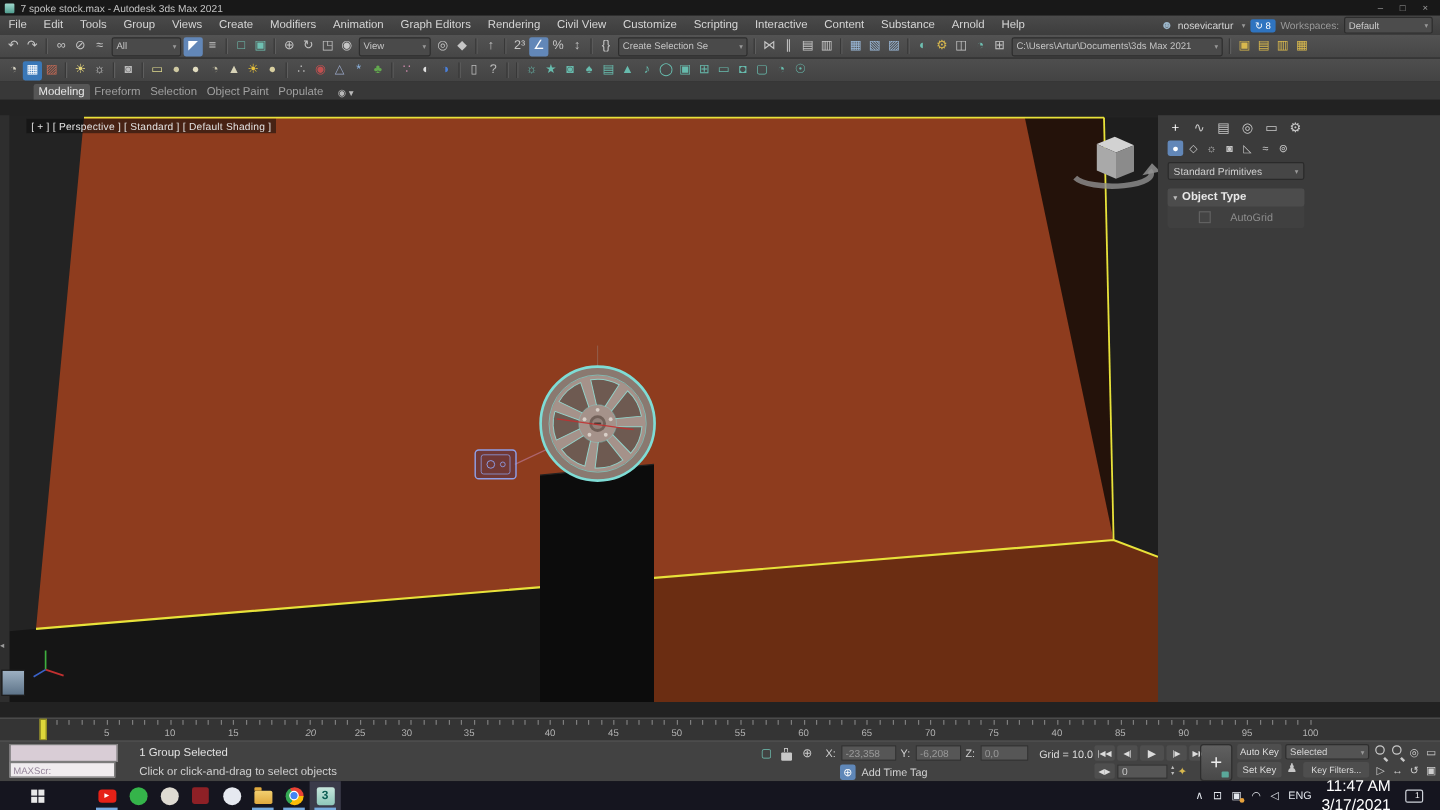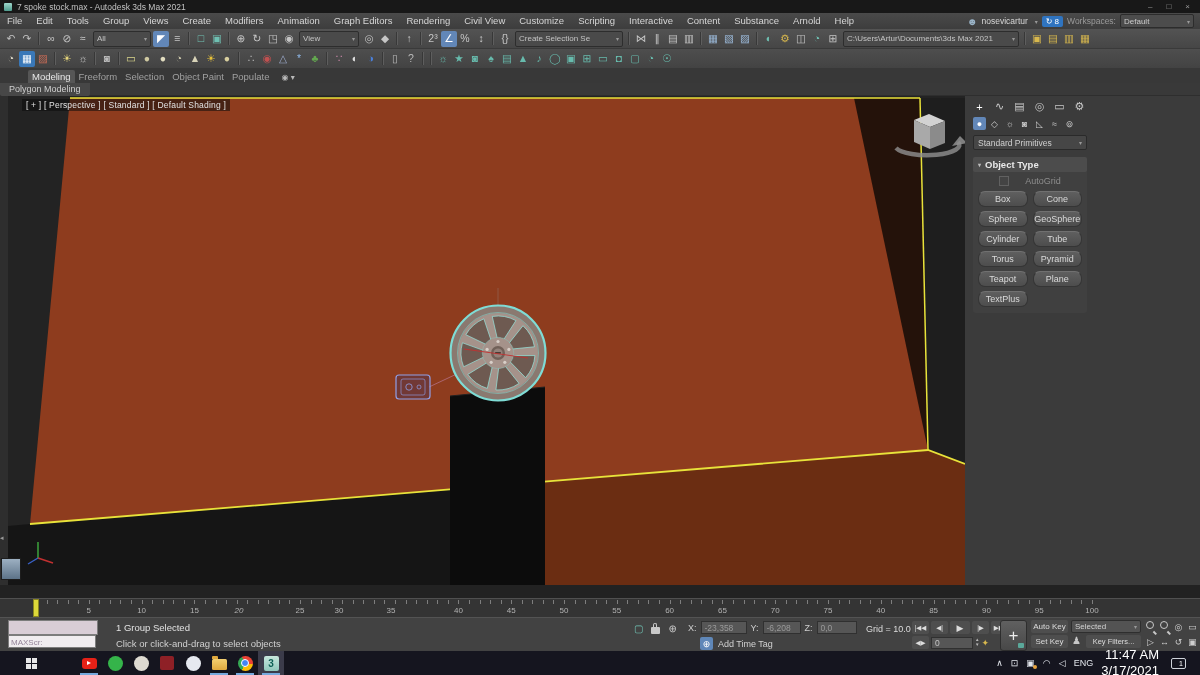--- a/index.html
+++ b/index.html
@@ -327,23 +327,20 @@
     </div>
 
   <div class="abs ribbontabs">
       <div class="rtab active">Modeling</div>
       <div class="rtab">Freeform</div>
       <div class="rtab">Selection</div>
       <div class="rtab">Object Paint</div>
       <div class="rtab">Populate</div>
       <div class="rtab-extra">◉ ▾</div>
     </div>
-  <div class="abs panelrow">
-    <span class="paneltab">Polygon Modeling</span>
-  </div>
 
   <div class="abs main">
     <div class="left-strip">
       <span class="mini-arrow">◂</span>
       <div class="vp-tab-square"></div>
     </div>
 
     <div class="viewport">
       <div class="vp-label">[ + ] [ Perspective ] [ Standard ] [ Default Shading ]</div>
       <svg width="957" height="489" viewBox="0 0 957 489">
@@ -437,33 +434,20 @@
       </div>
       <div class="rollout">
         <div class="ro-head">
           <span class="ro-caret">▾</span>
           <span>Object Type</span>
         </div>
         <div class="autogrid">
           <span class="cbx"></span>
           <span>AutoGrid</span>
         </div>
-        <div class="ot-grid">
-            <div class="ot-btn">Box</div>
-            <div class="ot-btn">Cone</div>
-            <div class="ot-btn">Sphere</div>
-            <div class="ot-btn">GeoSphere</div>
-            <div class="ot-btn">Cylinder</div>
-            <div class="ot-btn">Tube</div>
-            <div class="ot-btn">Torus</div>
-            <div class="ot-btn">Pyramid</div>
-            <div class="ot-btn">Teapot</div>
-            <div class="ot-btn">Plane</div>
-            <div class="ot-btn">TextPlus</div>
-          </div>
       </div>
     </div>
   </div>
 
 
   <div class="abs trackbar">
       <div class="tick" style="left: 36px;"></div>
       <div class="tick" style="left: 46.56px;"></div>
       <div class="tick" style="left: 57.12px;"></div>
       <div class="tick" style="left: 67.68px;"></div>
@@ -561,21 +545,21 @@
       <div class="tick" style="left: 1039.2px;"></div>
       <div class="tick" style="left: 1049.76px;"></div>
       <div class="tick" style="left: 1060.32px;"></div>
       <div class="tick" style="left: 1070.88px;"></div>
       <div class="tick" style="left: 1081.44px;"></div>
       <div class="tick" style="left: 1092px;"></div>
       <div class="tick-label" style="left: 36px;">0</div>
       <div class="tick-label" style="left: 88.8px;">5</div>
       <div class="tick-label" style="left: 141.6px;">10</div>
       <div class="tick-label" style="left: 194.4px;">15</div>
-      <div class="tick-label" style="left: 239px; font-style: italic;">20</div>
+      <div class="tick-label" style="left: 259px; font-style: italic;">20</div>
       <div class="tick-label" style="left: 300px;">25</div>
       <div class="tick-label" style="left: 339px;">30</div>
       <div class="tick-label" style="left: 391px;">35</div>
       <div class="tick-label" style="left: 458.4px;">40</div>
       <div class="tick-label" style="left: 511.2px;">45</div>
       <div class="tick-label" style="left: 564px;">50</div>
       <div class="tick-label" style="left: 616.8px;">55</div>
       <div class="tick-label" style="left: 669.6px;">60</div>
       <div class="tick-label" style="left: 722.4px;">65</div>
       <div class="tick-label" style="left: 775.2px;">70</div>

